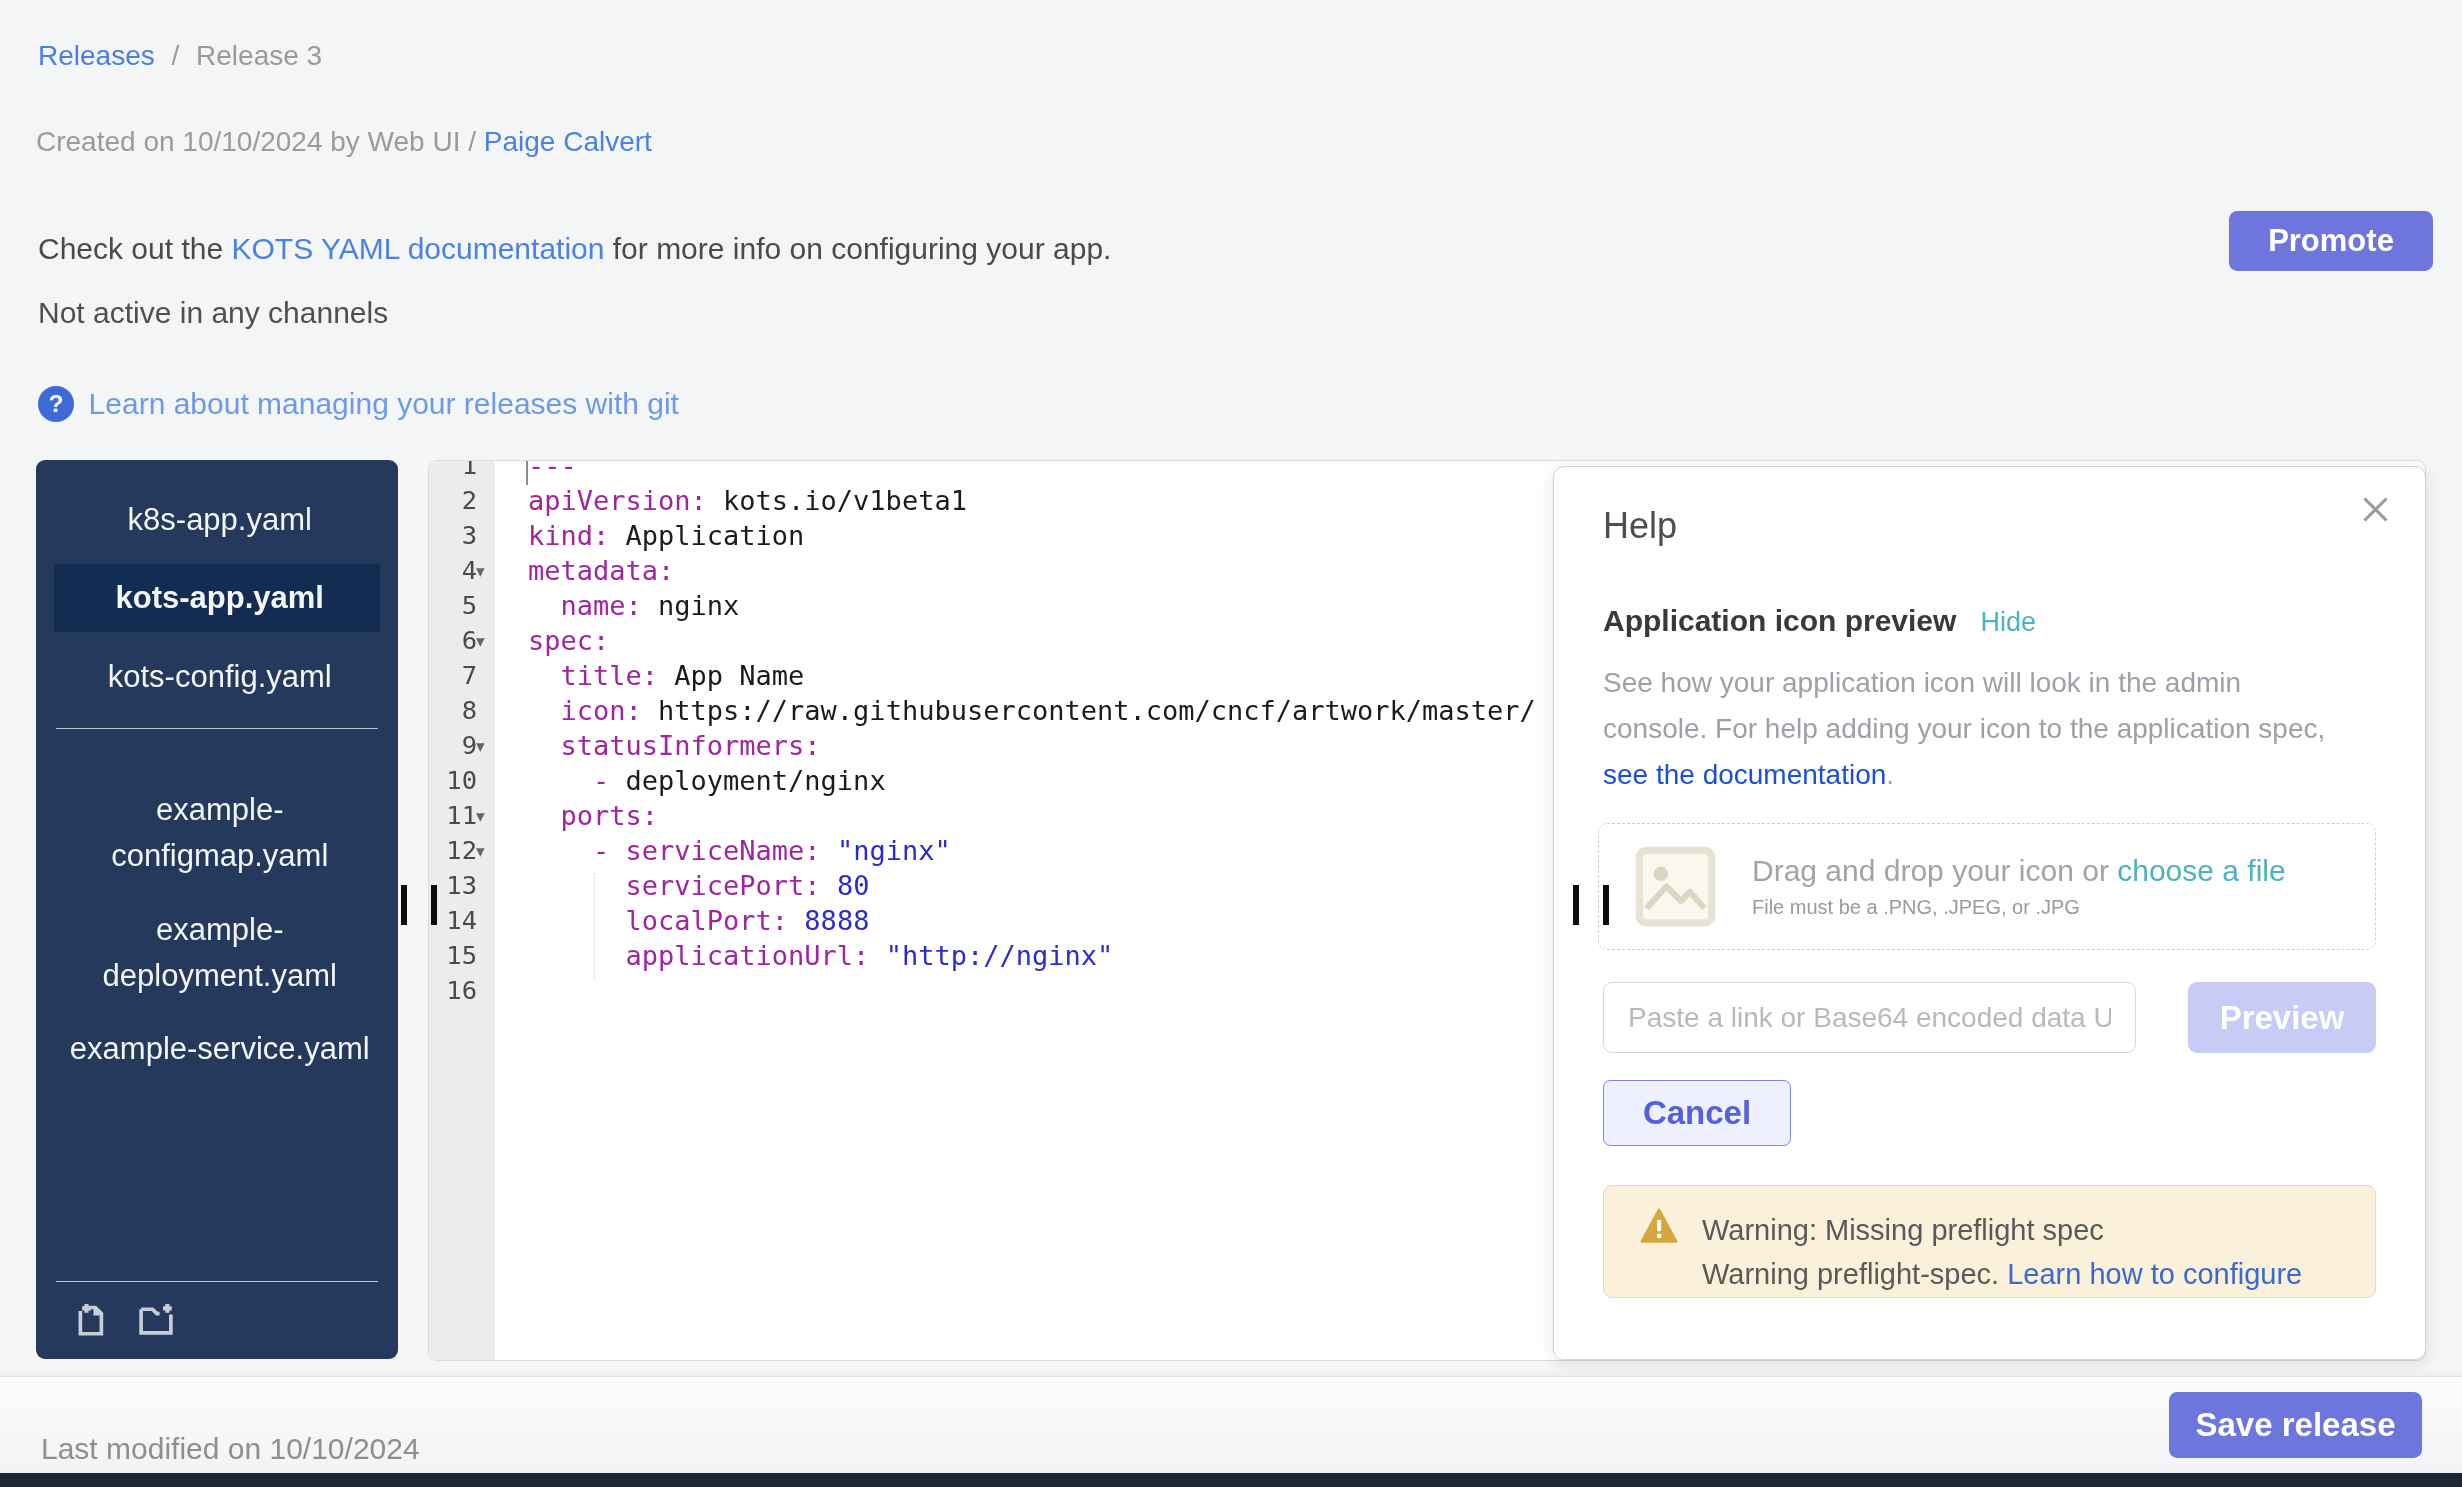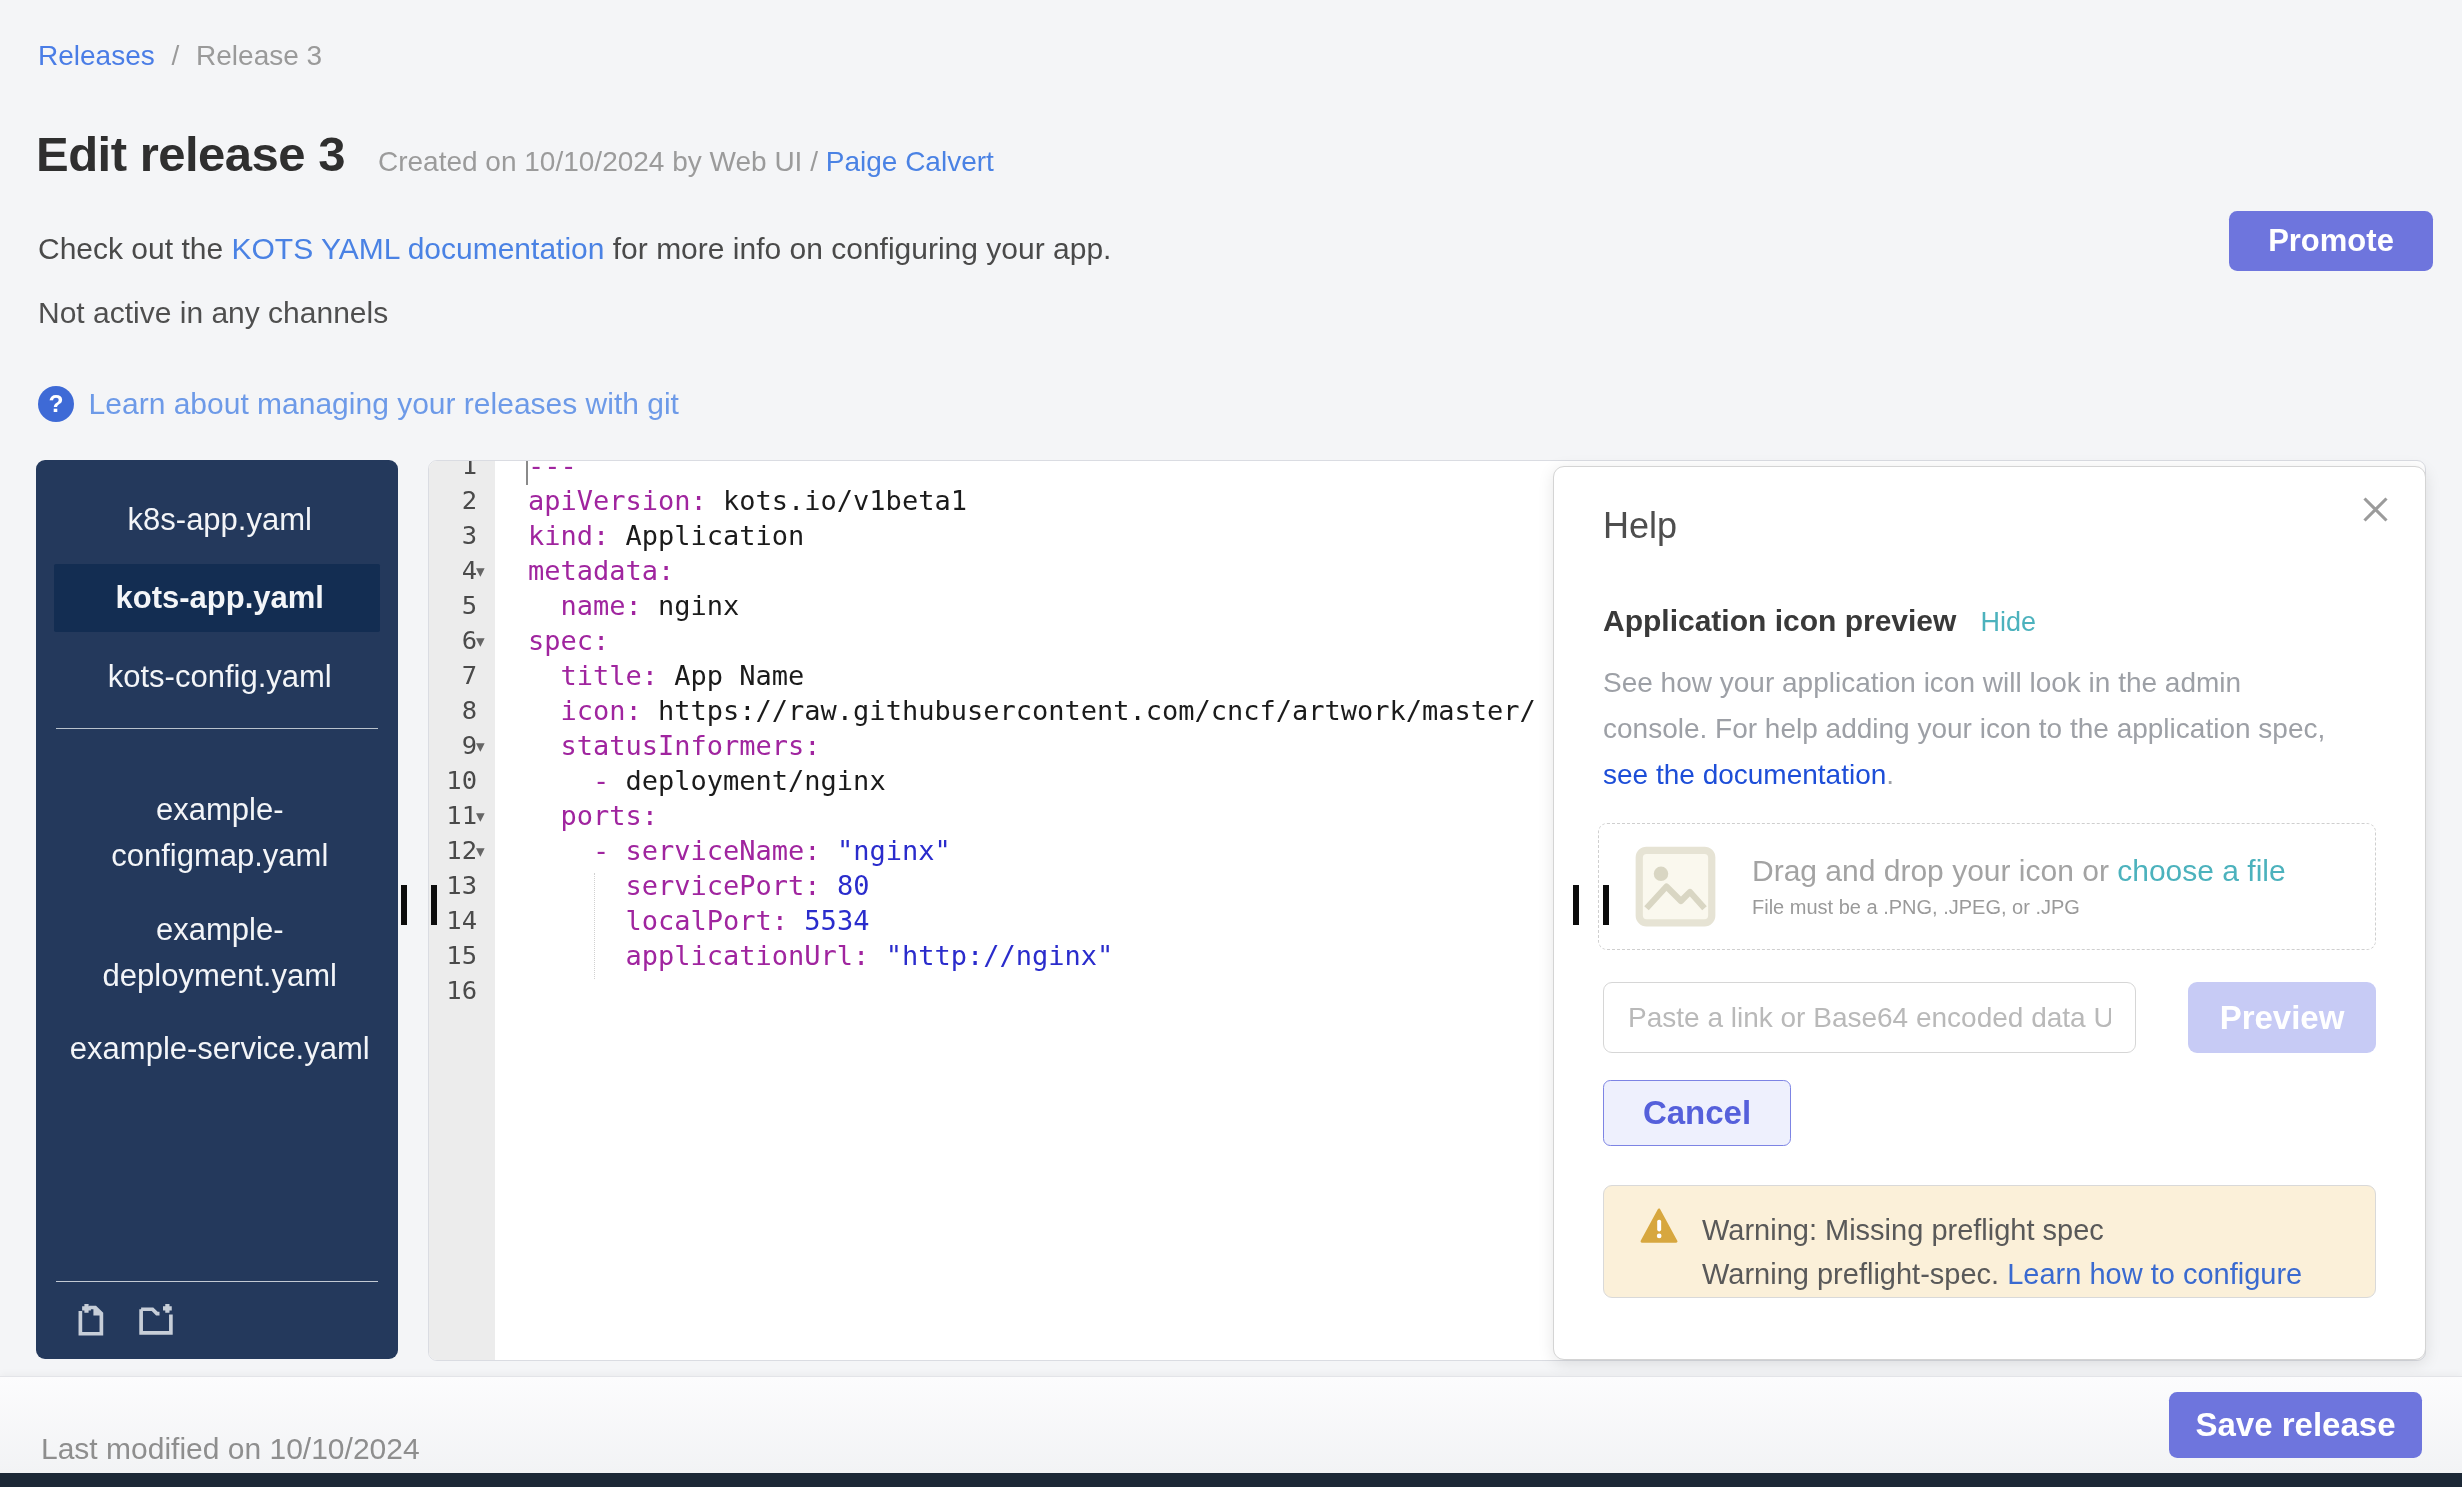--- a/index.html
+++ b/index.html
@@ -103,21 +103,20 @@
 
 <div class="page">
 
   <div class="breadcrumb">
     <a>Releases</a>
     <span class="sep">/</span>
     <span>Release 3</span>
   </div>
 
   <div class="title-row">
-    <h1>Edit release 3</h1>
     <span class="created">
       <span>Created on 10/10/2024 by Web UI /</span>
       <a>Paige Calvert</a>
     </span>
   </div>
 
   <div class="doc-line">
     <span>Check out the</span>
     <a>KOTS YAML documentation</a>
     <span>for more info on configuring your app.</span>
@@ -213,21 +212,21 @@
           <span class="ln">12</span>
           <span class="fold">▾</span>
           <span class="code"><span class="tp">    </span><span class="td">- </span><span class="tk">serviceName:</span><span class="ts"> "nginx"</span></span>
         </div>
         <div class="line">
           <span class="ln">13</span>
           <span class="code"><span class="tp">      </span><span class="tk">servicePort:</span><span class="ts"> 80</span></span>
         </div>
         <div class="line">
           <span class="ln">14</span>
-          <span class="code"><span class="tp">      </span><span class="tk">localPort:</span><span class="ts"> 5534</span></span>
+          <span class="code"><span class="tp">      </span><span class="tk">localPort:</span><span class="ts"> 8888</span></span>
         </div>
         <div class="line">
           <span class="ln">15</span>
           <span class="code"><span class="tp">      </span><span class="tk">applicationUrl:</span><span class="ts"> "http://nginx"</span></span>
         </div>
         <div class="line">
           <span class="ln">16</span>
           <span class="code"></span>
         </div>
       </div>

